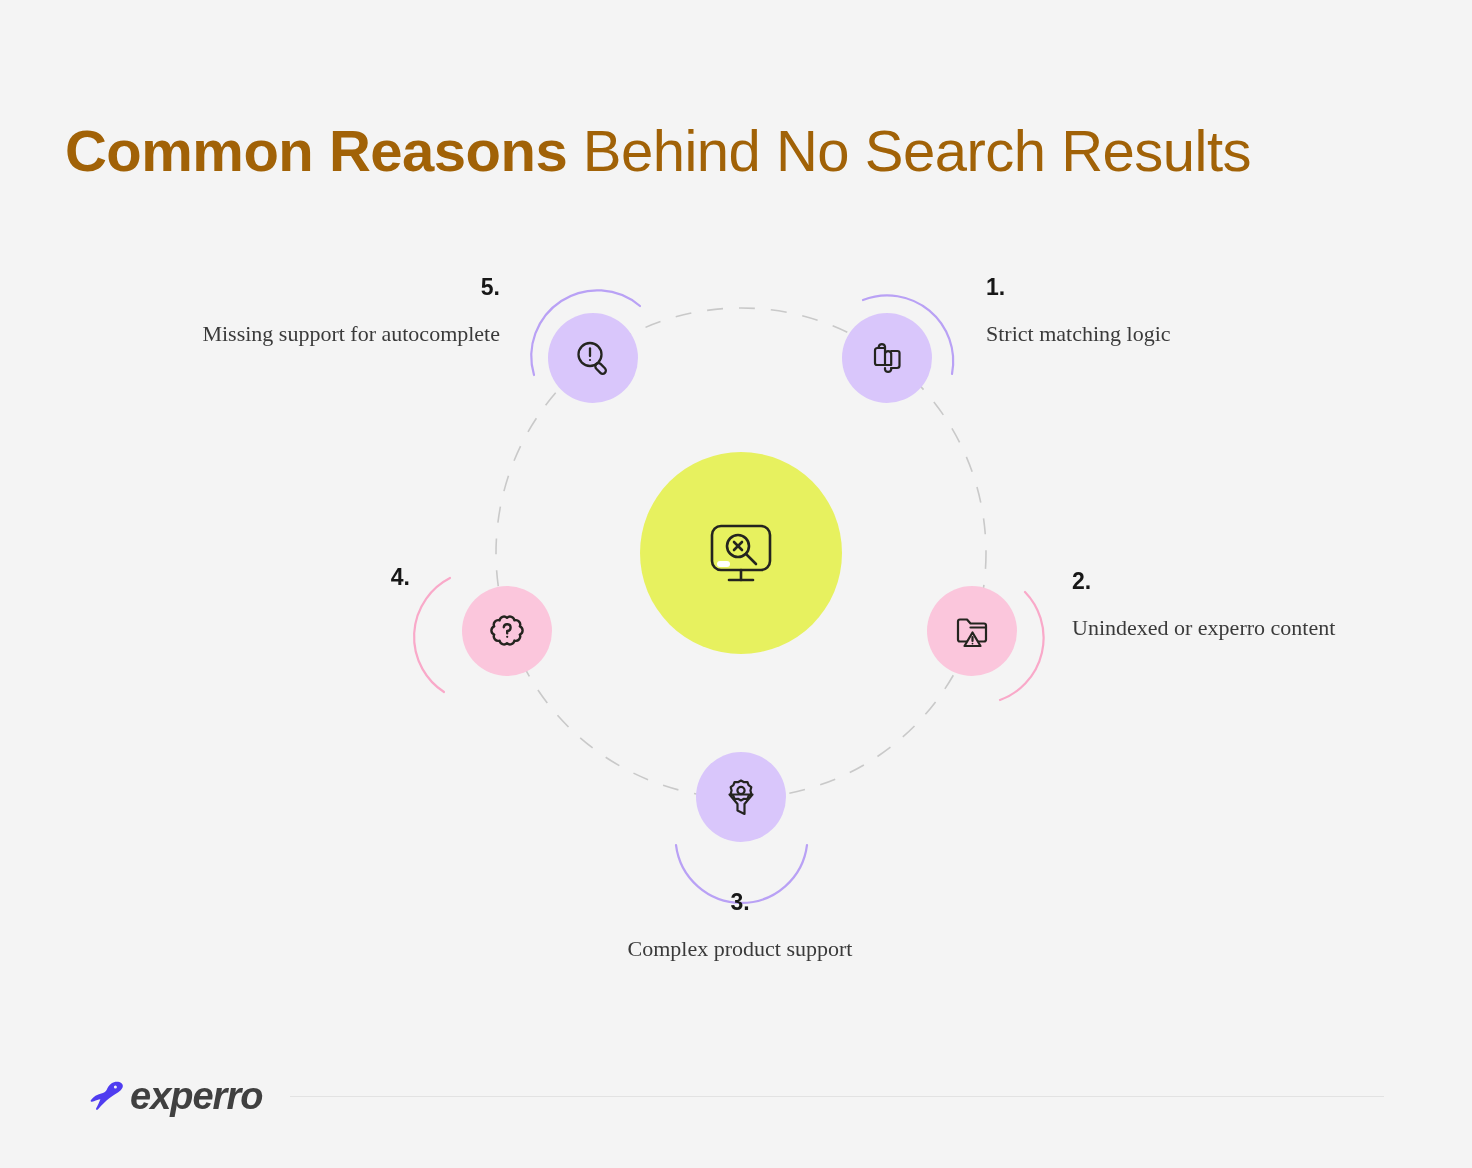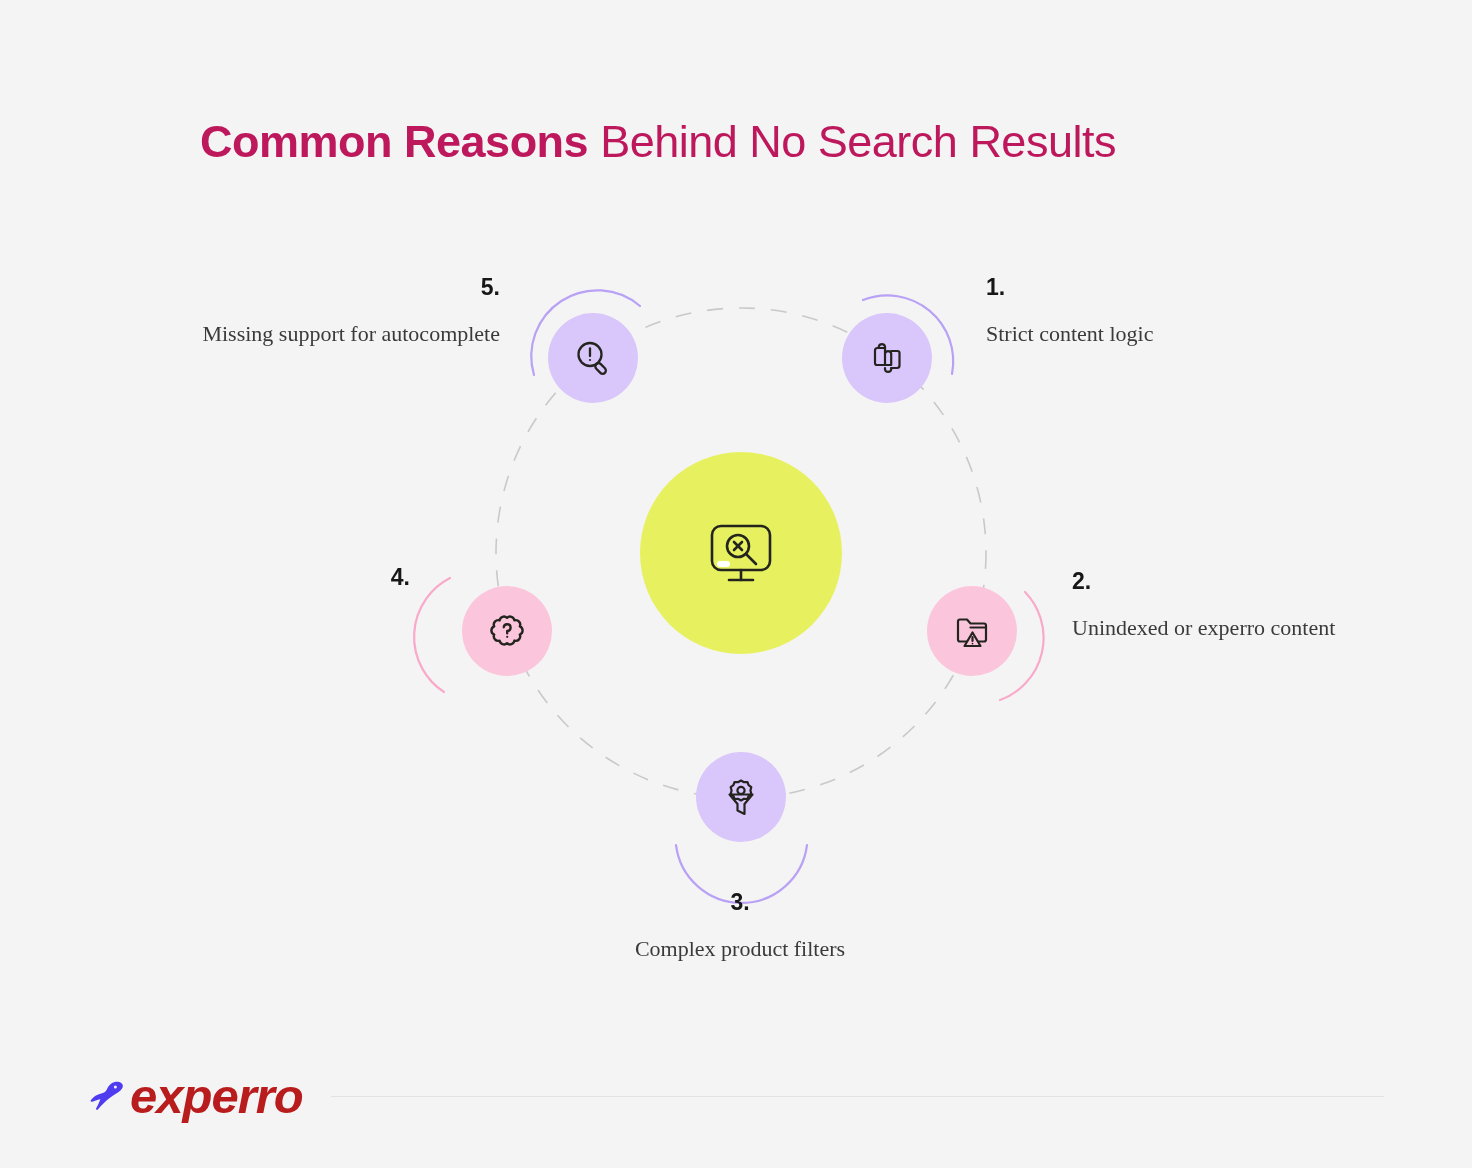--- a/index.html
+++ b/index.html
@@ -16,24 +16,24 @@
     position: relative;
   }
 
   
   .page-title {
     position: absolute;
     left: 0;
     top: 82px;
     width: 1316px;
     text-align: center;
-    font-size: 45px;
+    font-size: 58px;
     line-height: 60px;
     letter-spacing: -0.5px;
-    color: #be185d;
+    color: #a16207;
     white-space: nowrap;
   }
   .page-title .t-strong {
     font-weight: 800;
   }
   .page-title .t-light {
     font-weight: 400;
   }
 
   
@@ -123,25 +123,25 @@
     align-items: center;
   }
   .brand {
     display: flex;
     align-items: center;
     gap: 4px;
     flex: 0 0 auto;
   }
   .brand-mark svg { display: block; }
   .brand-name {
-    font-size: 49px;
+    font-size: 38px;
     font-weight: 800;
     font-style: italic;
     letter-spacing: -1px;
-    color: #b91c1c;
+    color: #404040;
     line-height: 40px;
   }
   .footer-rule {
     flex: 1 1 auto;
     height: 1px;
     background: #e2e2e2;
     margin-left: 28px;
   }
 </style>
 </head>
@@ -231,31 +231,31 @@
         <circle cx="20" cy="19.5" r="11.5"></circle>
         <line x1="20" y1="13.5" x2="20" y2="21"></line>
         <circle cx="20" cy="25" r="1.1" fill="#24241f" stroke="none"></circle>
         <rect x="27.4" y="27.4" width="6.4" height="12.2" rx="3.2" transform="rotate(-45 30.6 33.5)"></rect>
       </svg>
     </span>
   </div>
 
   <div class="label label-1">
     <span class="num">1.</span>
-    <span class="body">Strict content logic</span>
+    <span class="body">Strict matching logic</span>
   </div>
 
   <div class="label label-2">
     <span class="num">2.</span>
     <span class="body">Unindexed or experro content</span>
   </div>
 
   <div class="label label-3">
     <span class="num">3.</span>
-    <span class="body">Complex product filters</span>
+    <span class="body">Complex product support</span>
   </div>
 
   <div class="label label-4">
     <span class="num">4.</span>
   </div>
 
   <div class="label label-5">
     <span class="num">5.</span>
     <span class="body">Missing support for autocomplete</span>
   </div>

